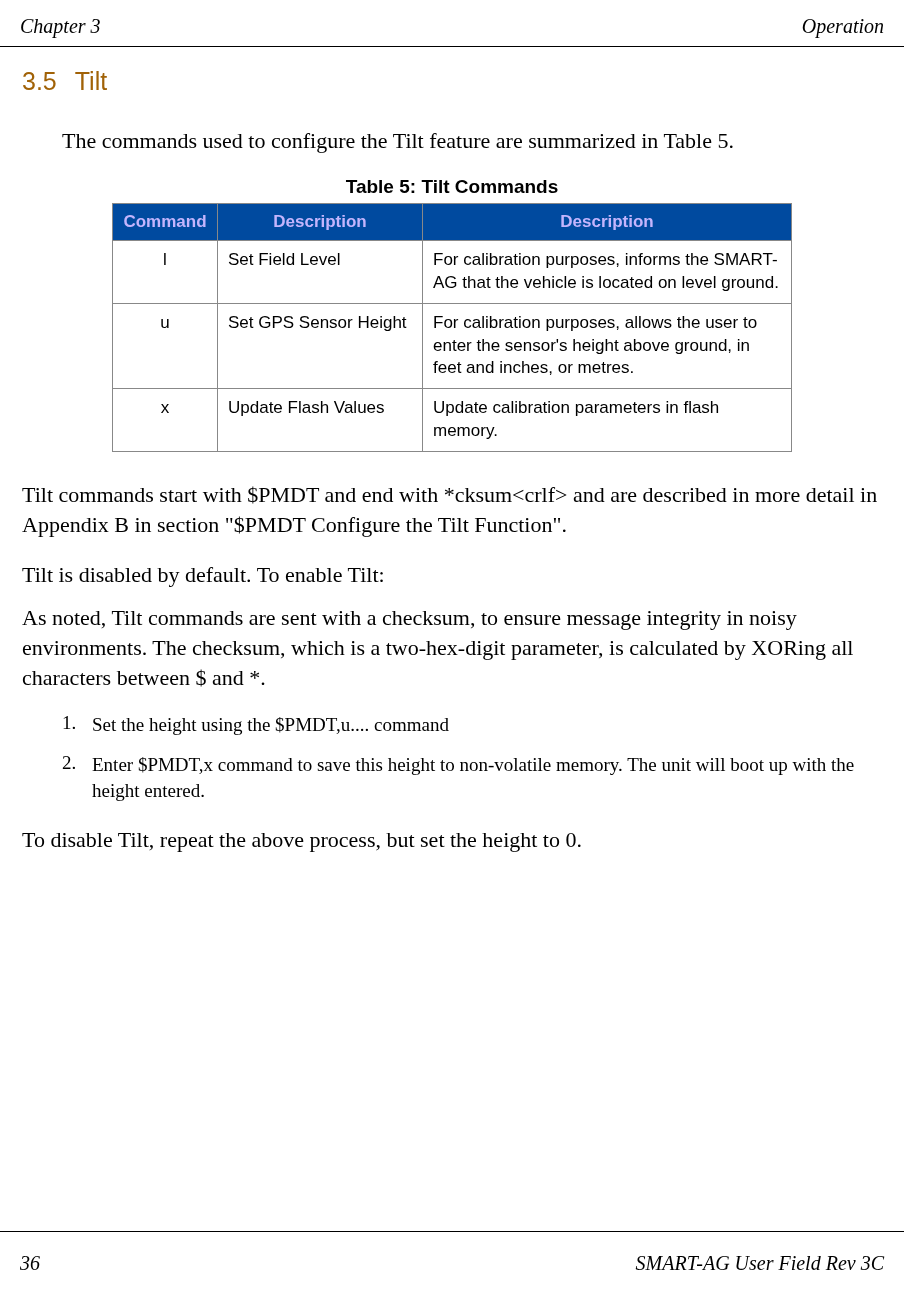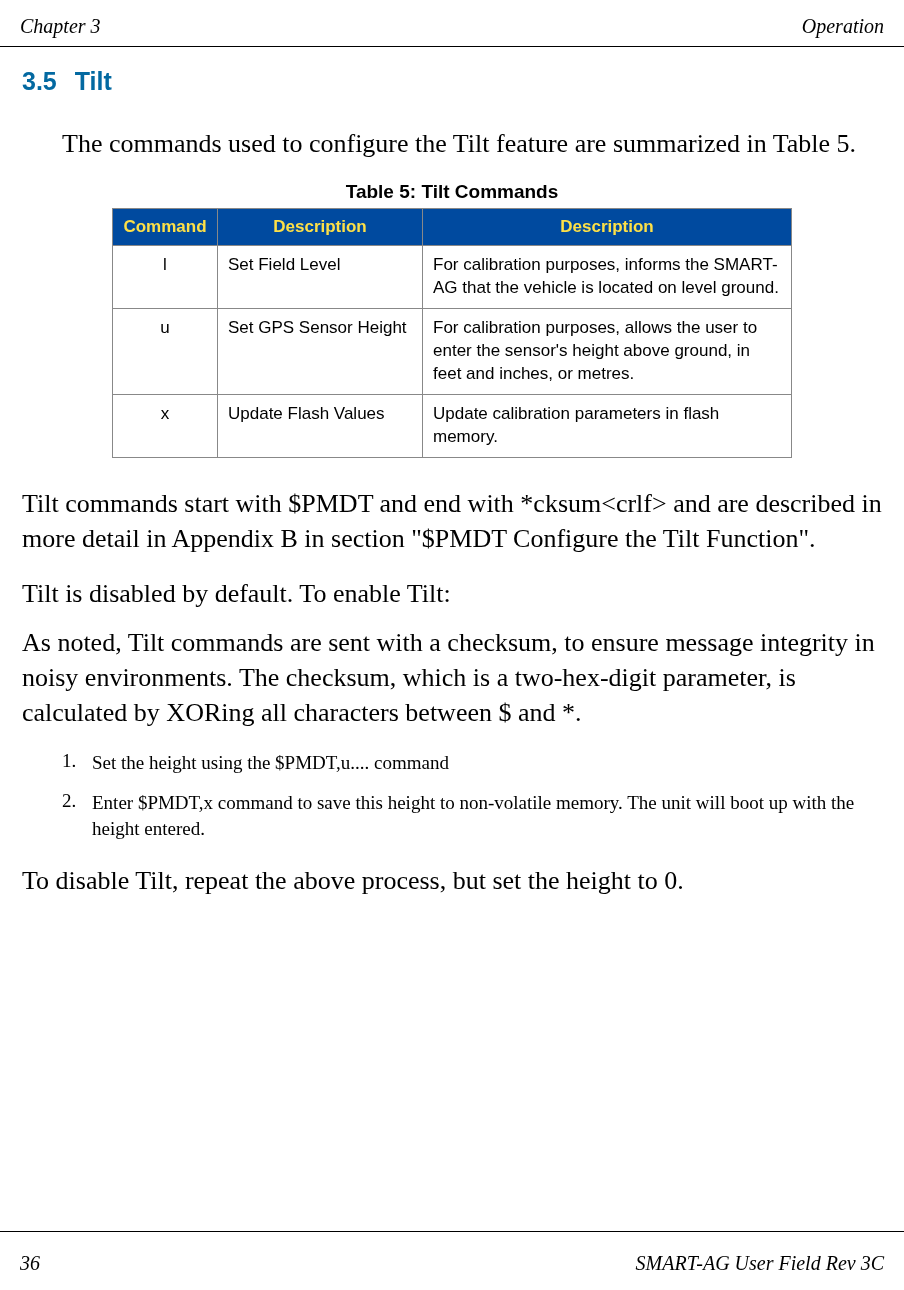--- a/index.html
+++ b/index.html
@@ -22,31 +22,31 @@
       font-style: italic;
       font-size: 20px;
       padding: 15px 20px 8px 20px;
       border-bottom: 1px solid #000;
     }
     .content {
       padding: 20px 22px;
     }
     .section-heading {
       font-family: Arial, Helvetica, sans-serif;
-      color: #0369a1;
+      color: #a16207;
       font-size: 25px;
-      font-weight: bold;
+      font-weight: normal;
       margin-bottom: 30px;
     }
     .section-number {
       display: inline-block;
       margin-right: 18px;
     }
     .body-text {
-      font-size: 26px;
+      font-size: 22px;
       margin-bottom: 20px;
       line-height: 1.35;
     }
     .body-text-indent {
       padding-left: 40px;
     }
     .table-caption {
       font-family: Arial, Helvetica, sans-serif;
       font-weight: bold;
       text-align: center;
@@ -57,21 +57,21 @@
       display: flex;
       justify-content: center;
       margin-bottom: 28px;
     }
     table {
       border-collapse: collapse;
       width: 680px;
     }
     th {
       background-color: #004a9f;
-      color: #fde047;
+      color: #c4b5fd;
       font-family: Arial, Helvetica, sans-serif;
       font-weight: bold;
       font-size: 17px;
       padding: 8px 10px;
       text-align: center;
       border: 1px solid #888;
     }
     th:first-child {
       width: 105px;
     }

